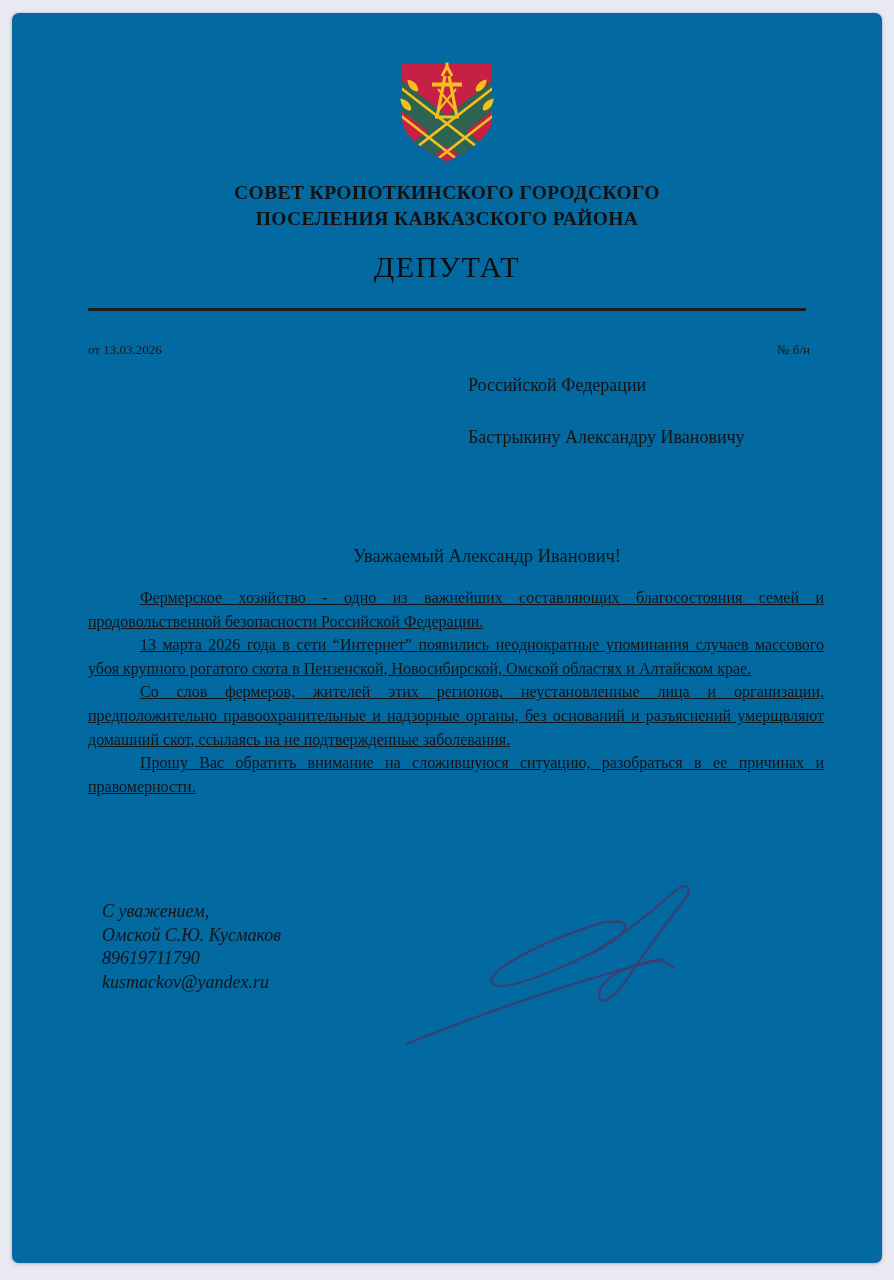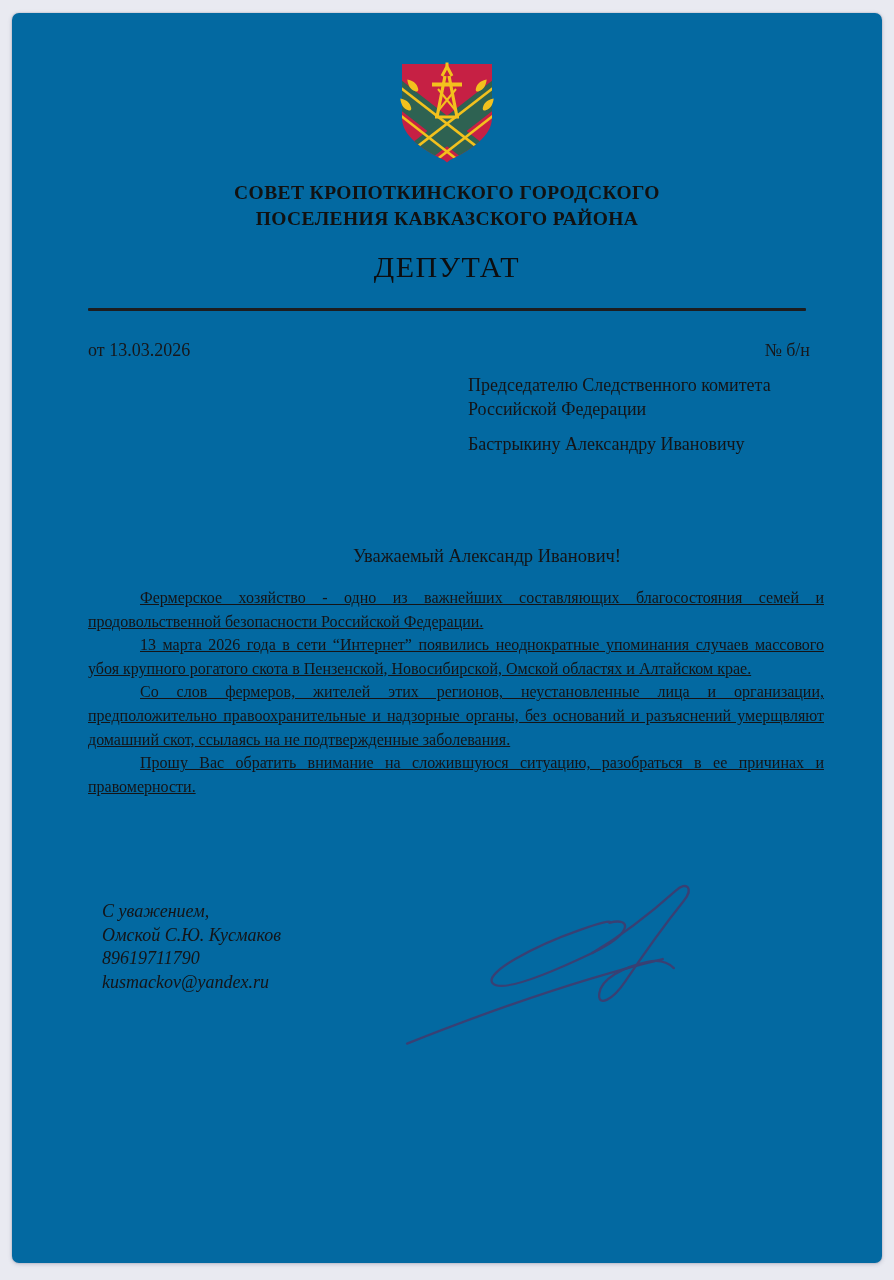--- a/index.html
+++ b/index.html
@@ -27,27 +27,27 @@
     text-align:center;font-weight:normal;font-size:30px;line-height:34px;
     letter-spacing:1.5px;color:#0d0d0f;
   }
   .rule{
     position:absolute;left:76px;top:295px;width:718px;height:3px;
     background:#1d1d1f;border-radius:1px;
   }
   .meta-row{
     position:absolute;left:76px;top:326px;width:722px;
     display:flex;justify-content:space-between;
-    font-size:18px;line-height:22px;color:#17171a;
+    font-size:13px;line-height:22px;color:#17171a;
   }
   .addressee{
     position:absolute;left:456px;top:361px;width:350px;
     font-size:18px;line-height:23.5px;color:#141417;
   }
-  .addressee .addr-name{margin-top:12px;}
+  .addressee .addr-name{margin-top:28px;}
   .salutation{
     position:absolute;left:0;top:533px;width:100%;
     text-align:center;font-size:18.5px;color:#141417;margin-left:40px;
   }
   .body-text{
     position:absolute;left:76px;top:573px;width:736px;
     font-size:16px;line-height:23.6px;color:#141417;
     text-align:justify;
     text-decoration:underline;
   }
@@ -107,21 +107,20 @@
   <div class="doc-title">ДЕПУТАТ</div>
 
   <div class="rule"></div>
 
   <div class="meta-row">
     <span>от 13.03.2026</span>
     <span>№ б/н</span>
   </div>
 
   <div class="addressee">
-    <div>Председателю Следственного комитета</div>
     <div>Российской Федерации</div>
     <div class="addr-name">Бастрыкину Александру Ивановичу</div>
   </div>
 
   <div class="salutation">Уважаемый Александр Иванович!</div>
 
   <div class="body-text">
     <p>Фермерское хозяйство - одно из важнейших составляющих благосостояния семей и продовольственной безопасности Российской Федерации.</p>
     <p>13 марта 2026 года в сети “Интернет” появились неоднократные упоминания случаев массового убоя крупного рогатого скота в Пензенской, Новосибирской, Омской областях и Алтайском крае.</p>
     <p>Со слов фермеров, жителей этих регионов, неустановленные лица и организации, предположительно правоохранительные и надзорные органы, без оснований и разъяснений умерщвляют домашний скот, ссылаясь на не подтвержденные заболевания.</p>

